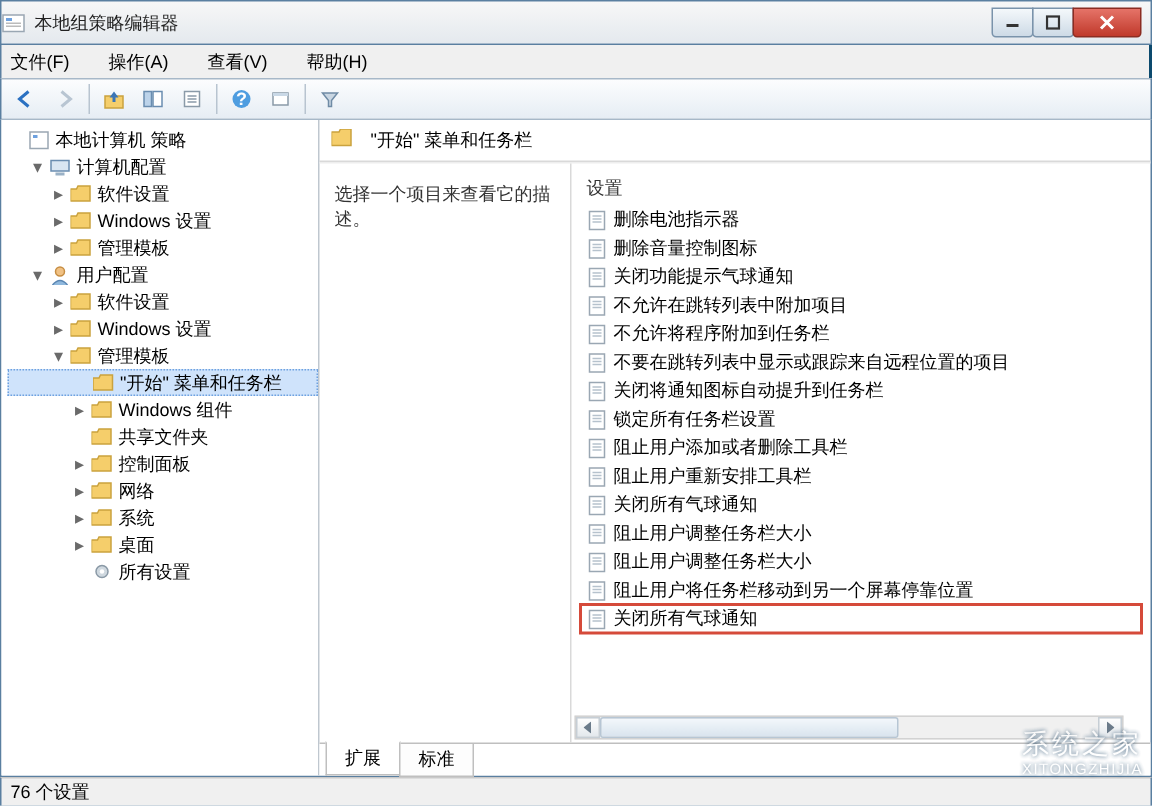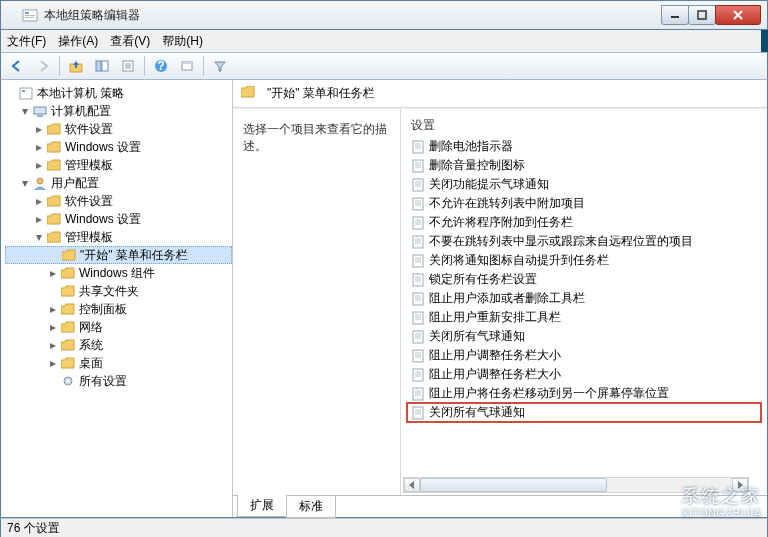--- a/index.html
+++ b/index.html
@@ -1,41 +1,41 @@
 <!DOCTYPE html>
 <html><head>
 <meta charset="utf-8">
 <style>
 * { margin: 0; padding: 0; box-sizing: border-box; font-family: "Microsoft YaHei", "SimSun", Tahoma, sans-serif; font-size: 12px; }
 body { background: #fff; width: 768px; height: 537px; overflow: hidden; position: relative; }
 
 
-.titlebar { height: 30px; background: linear-gradient(#f7f7f7,#e4e9ee); border: 1px solid #5a7fa0; display: flex; align-items: center; padding-left: 21px; }
+.titlebar { height: 30px; background: linear-gradient(#f7f7f7,#e4e9ee); border: 1px solid #5a7fa0; display: flex; align-items: center; padding-left: 0; }
 .titlebar .title-icon { width: 16px; height: 16px; margin-right: 6px; }
 .titlebar .title-text { flex: 1; color: #222; }
 .win-buttons { display: flex; height: 20px; margin-right: 6px; }
 .win-btn { width: 28px; height: 20px; display:flex; align-items:center; justify-content:center; border: 1px solid #7a93ab; background: linear-gradient(#f4f8fb,#cddae6); margin-left: -1px; }
 .win-btn.min, .win-btn.max { border-radius: 0 0 3px 3px; }
 .win-btn.close { width: 46px; background: linear-gradient(#e57368,#c0392b); border-color:#8b2c22; border-radius:0 0 3px 3px; color:#fff; }
 .win-btn.close svg path { stroke:#fff; }
 
 
-.menubar { height: 22px; background:#f0f0f0; border-left:1px solid #5a7fa0; border-right:7px solid #0c4a6e; display:flex; align-items:center; padding-left:6px; gap:12px; }
+.menubar { height: 22px; background:#f0f0f0; border-left:1px solid #5a7fa0; border-right:2px solid #0c4a6e; display:flex; align-items:center; padding-left:6px; gap:26px; }
 .menu-item { color:#000; cursor:default; }
 
 
 .toolbar { height: 28px; background: linear-gradient(#fcfdfe,#e6edf4); border:1px solid #a7b8c8; border-left:1px solid #5a7fa0; border-right:1px solid #5a7fa0; display:flex; align-items:center; padding:0 4px; gap:2px; }
 .tb-btn { width:24px; height:22px; display:flex; align-items:center; justify-content:center; border:1px solid transparent; border-radius:2px; }
 .tb-sep { width:1px; height:20px; background:#b8c4d0; margin:0 2px; }
 
 
 .mainarea { display:flex; height: 438px; border:1px solid #5a7fa0; border-top:none; }
 
 
-.tree { width: 232px; border-right:1px solid #bfc7cf; overflow:auto; padding:4px 0 4px 4px; background:#fff; }
+.tree { width: 212px; border-right:1px solid #bfc7cf; overflow:auto; padding:4px 0 4px 4px; background:#fff; }
 .tree-row { display:flex; align-items:center; height:18px; padding:0 2px; white-space:nowrap; }
 .tree-row.sel { background:#cfe3fb; border:1px dotted #6ea1df; height:18px; }
 .twisty { width:12px; color:#6a6a6a; text-align:center; }
 .twisty.empty { visibility:hidden; }
 .node-icon { width:16px; height:16px; margin:0 3px 0 1px; display:flex; align-items:center; justify-content:center; }
 .folder-svg { width:14px; height:12px; }
 .node-label {}
 .indent-1 { padding-left: 0px; }
 .indent-2 { padding-left: 14px; }
 .indent-3 { padding-left: 28px; }

